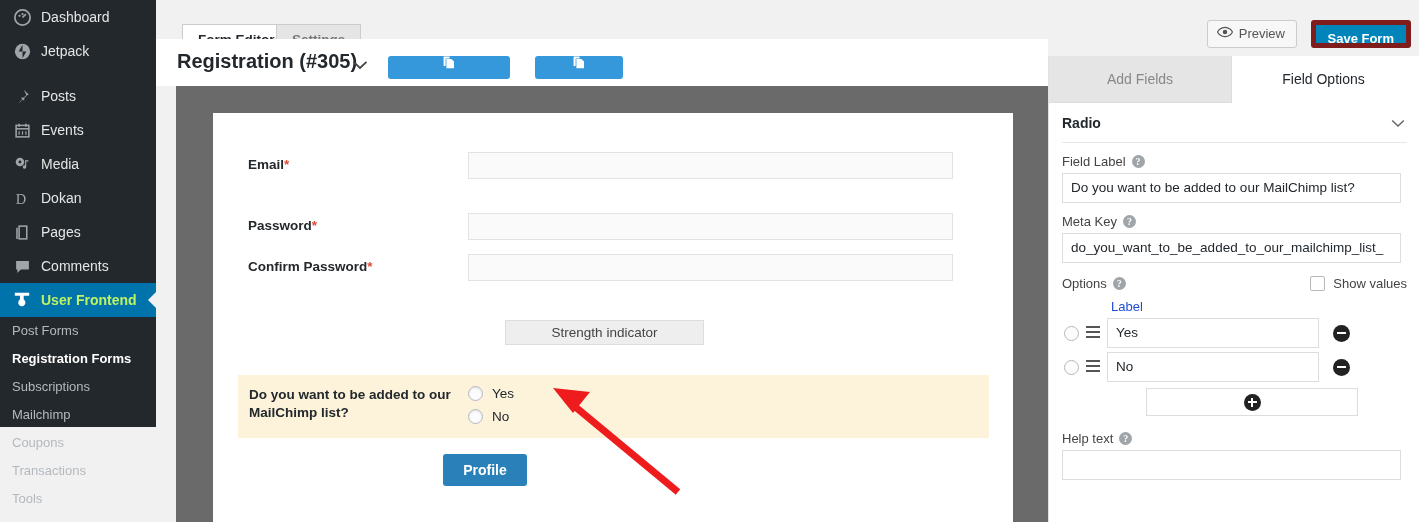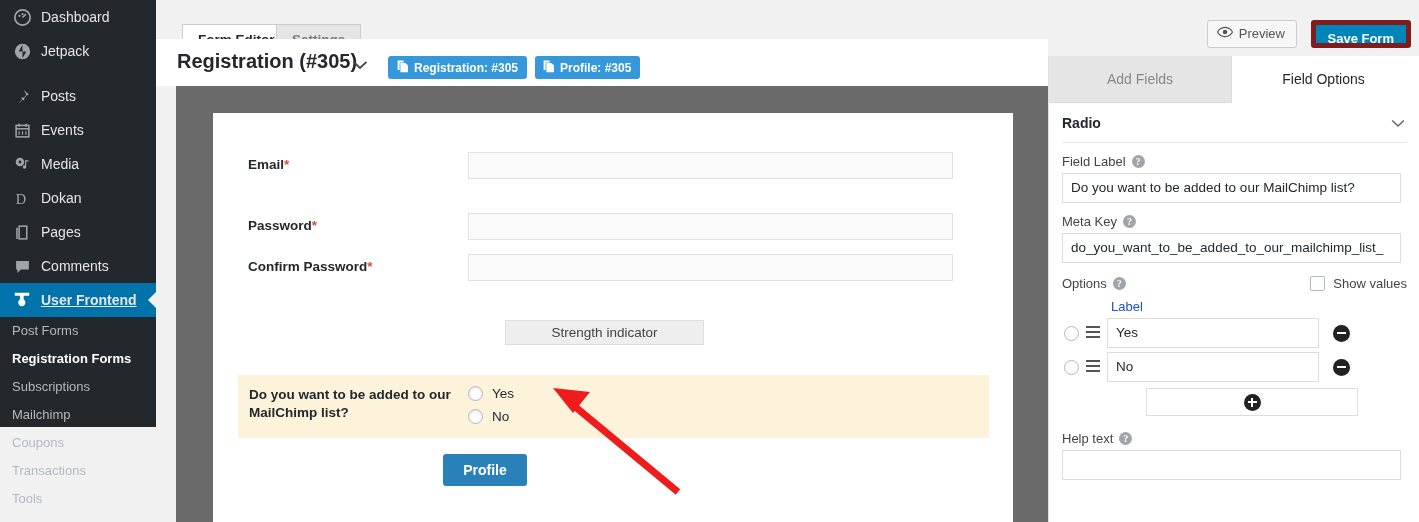--- a/index.html
+++ b/index.html
@@ -30,24 +30,23 @@
   }
   .sb-item .sb-ico {
     width: 20px; height: 20px;
     margin-right: 9px;
     display: flex; align-items: center; justify-content: center;
     color: #a0a5aa;
     flex: 0 0 20px;
   }
   .sb-item.active {
     background: #0073aa;
-    color: #e5e5e5;
+    color: #bef264;
     position: relative;
     font-weight: 600;
-    text-decoration: underline;
   }
   .sb-item.active .sb-ico { color: #fff; }
   .sb-item.active:after {
     content: "";
     position: absolute; right: 0; top: 50%;
     margin-top: -8px;
     border: 8px solid transparent;
     border-right-color: #f1f1f1;
   }
   .sb-gap { height: 11px; }
@@ -117,20 +116,21 @@
   }
   .pillbtn {
     position: absolute; top: 17px;
     height: 23px;
     background: #3498db;
     border-radius: 3px;
     color: #fff;
     font-size: 12px; font-weight: bold;
     display: flex; align-items: center; gap: 5px;
     padding: 0 9px;
+    flex-direction: column;
   }
   #pill-reg { left: 232px; }
   #pill-prof { left: 379px; padding-left: 8px; }
 
   
   #canvas {
     position: absolute; left: 176px; top: 86px;
     width: 872px; height: 436px;
     background: #6a6a6a;
   }

